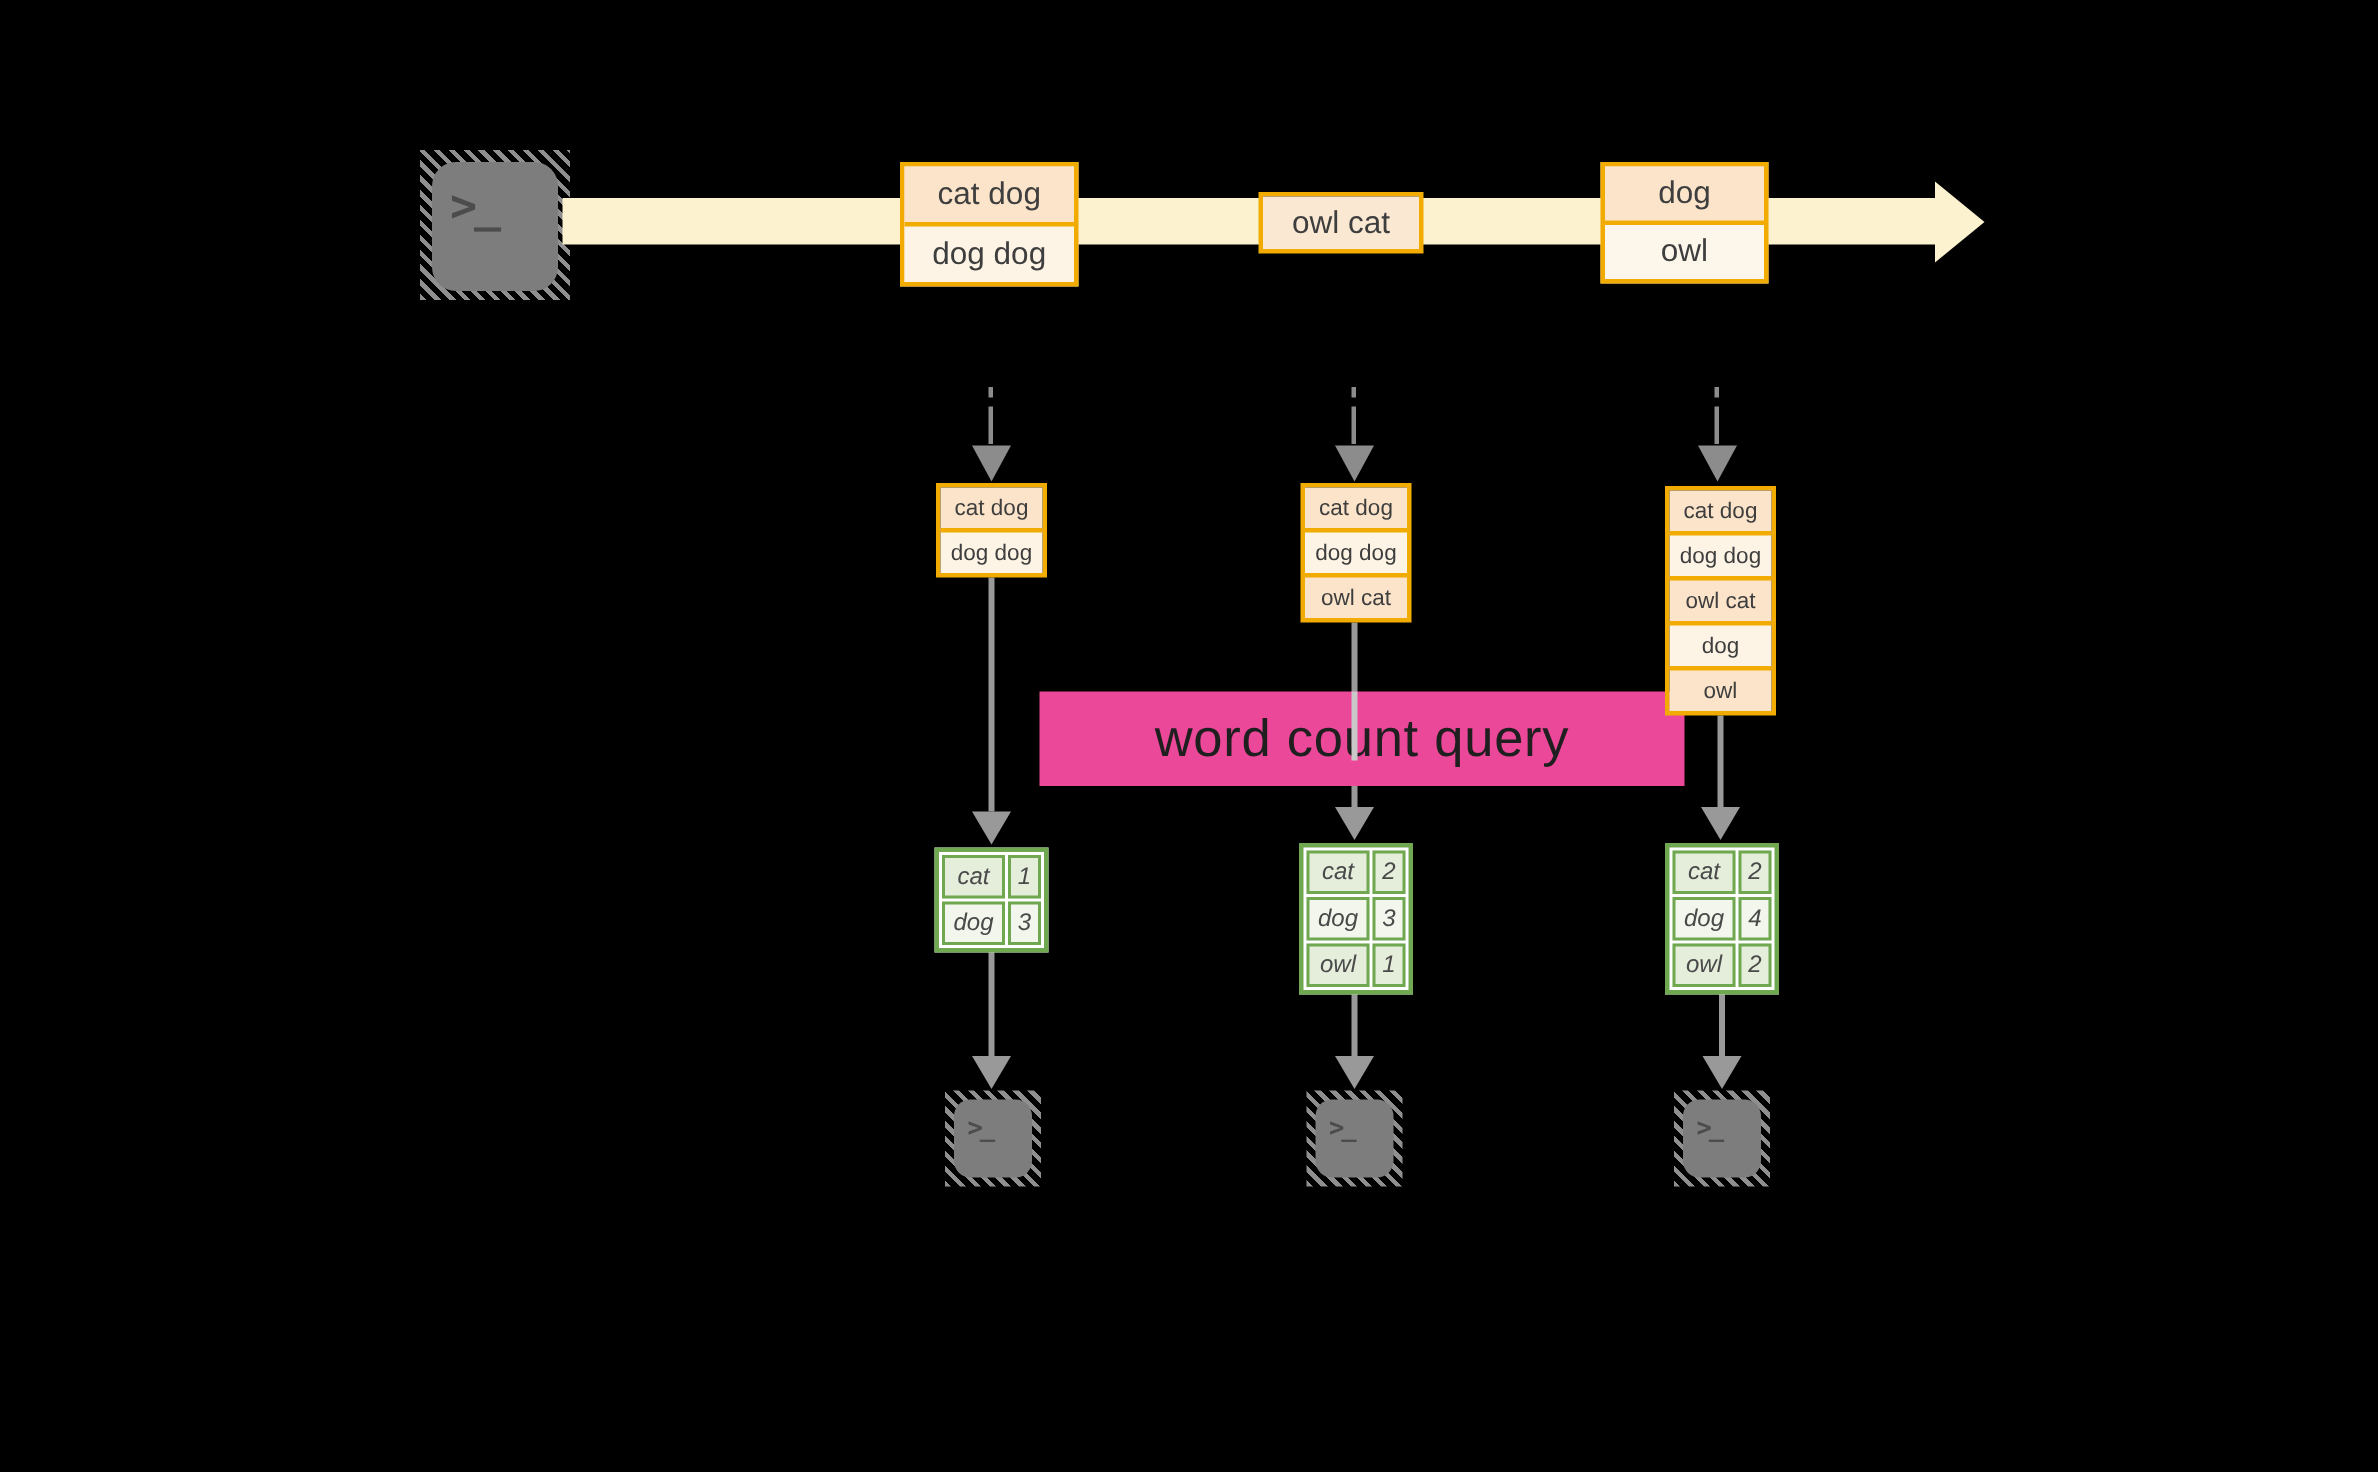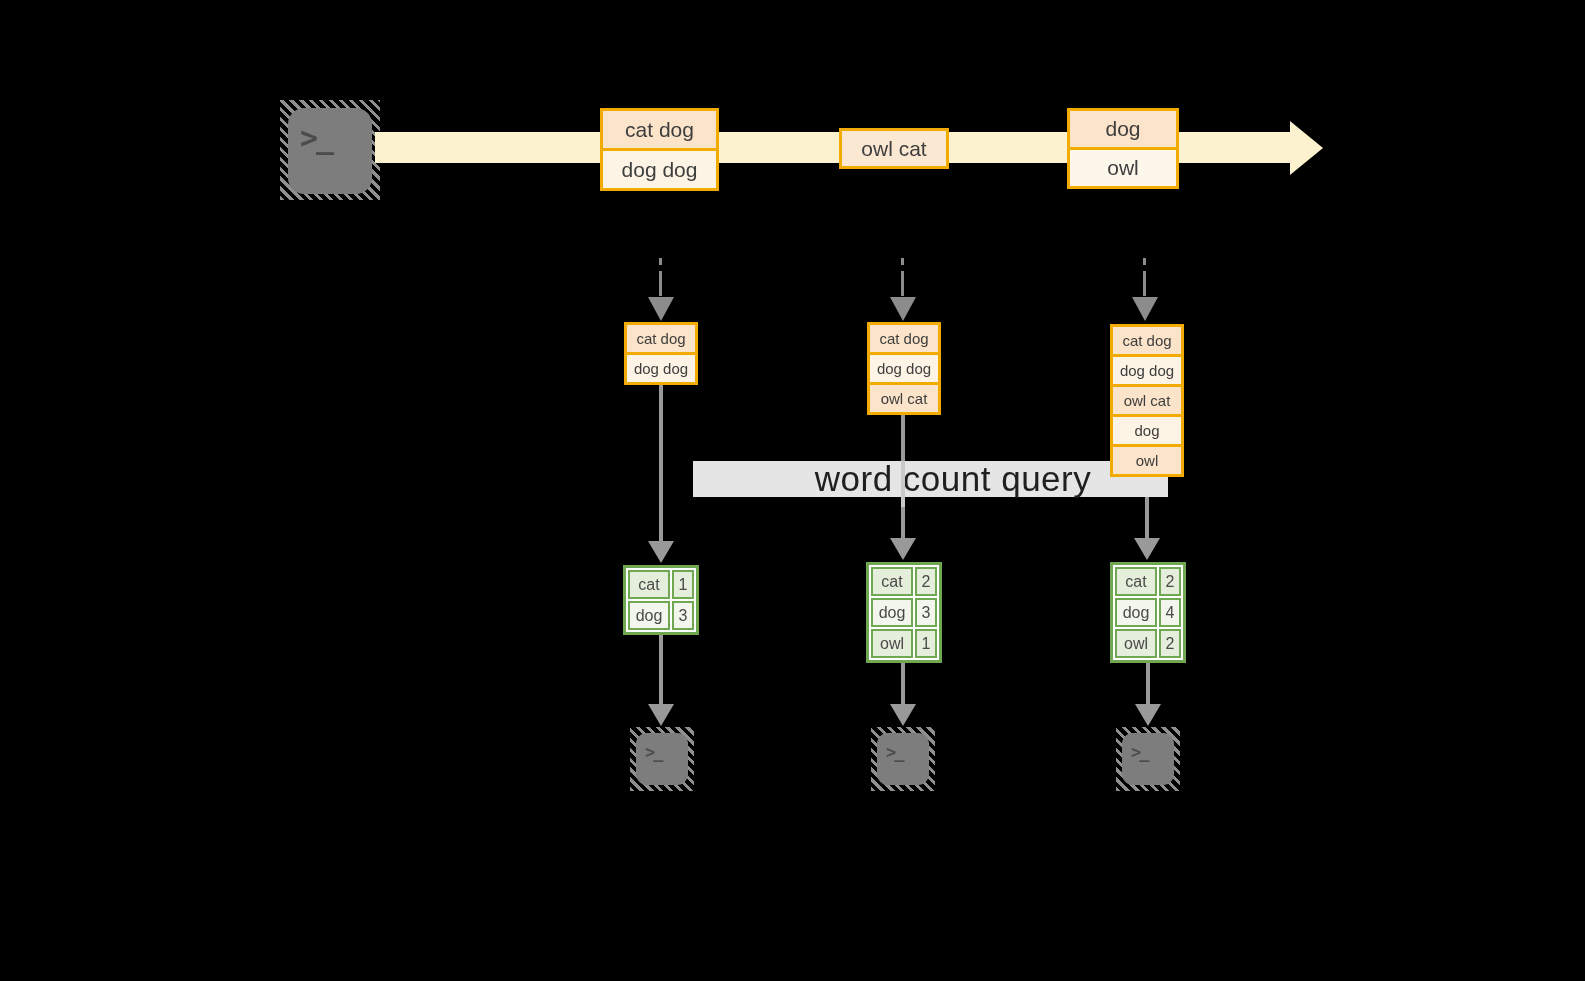--- a/index.html
+++ b/index.html
@@ -68,27 +68,27 @@
   
   .line{position:absolute; width:4px; background:#999999; z-index:1;}
   .line-light{position:absolute; width:4px; background:#C9C9C9; z-index:4;}
   .head{
     position:absolute; width:0; height:0; z-index:1;
     border-left:13px solid rgba(0,0,0,0); border-right:13px solid rgba(0,0,0,0);
     border-top:22px solid #999999;
   }
   
   .banner{
-    position:absolute; left:693px; top:461px; width:430px; height:36px;
-    background:#e5e5e5; z-index:2; display:flex; align-items:center; justify-content:center;padding-left:45px;
+    position:absolute; left:693px; top:461px; width:430px; height:63px;
+    background:#ec4899; z-index:2; display:flex; align-items:center; justify-content:center;
   }
   .banner span{font-size:35px; font-weight:300; color:#1F1F1F; letter-spacing:0.5px;}
   
   .counts{
-    position:absolute; border:3px solid #6FA850; background:#FFFFFF; padding:2px; z-index:3;
+    position:absolute; border:3px solid #6FA850; background:#FFFFFF; padding:2px; z-index:3;font-style:italic;
   }
   .counts .trow{display:flex; gap:2px; margin-top:2px;}
   .counts .trow:first-child{margin-top:0;}
   .counts .cell{
     border:2px solid #6FA850; height:25px; line-height:25px; text-align:center;
     font-size:16px; color:#4A4A4A;
   }
   .counts .word{width:38px;}
   .counts .num{width:18px;}
   .counts .trow:nth-child(odd) .cell{background:#E5EDDB;}

